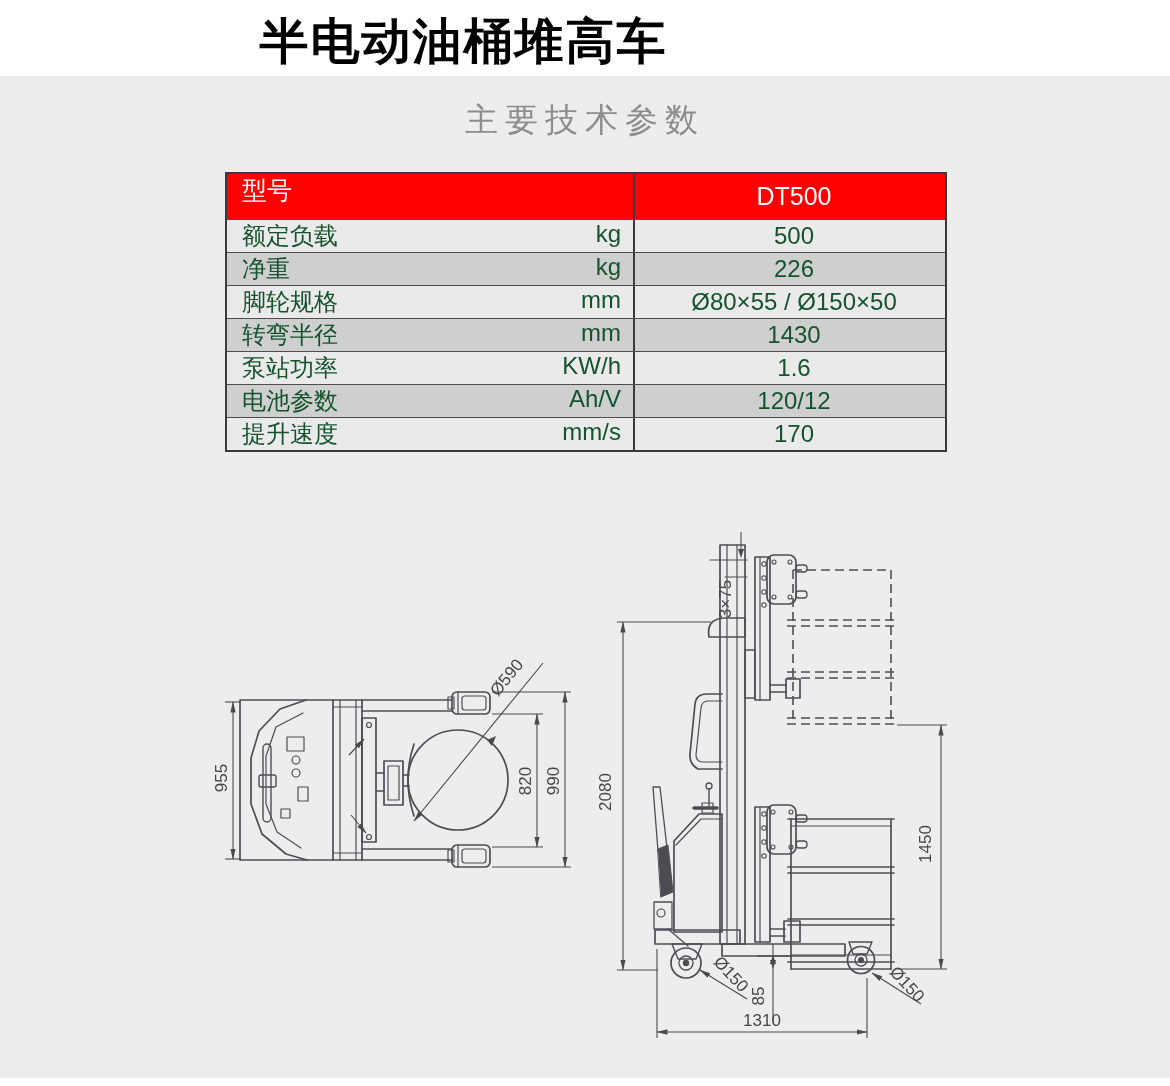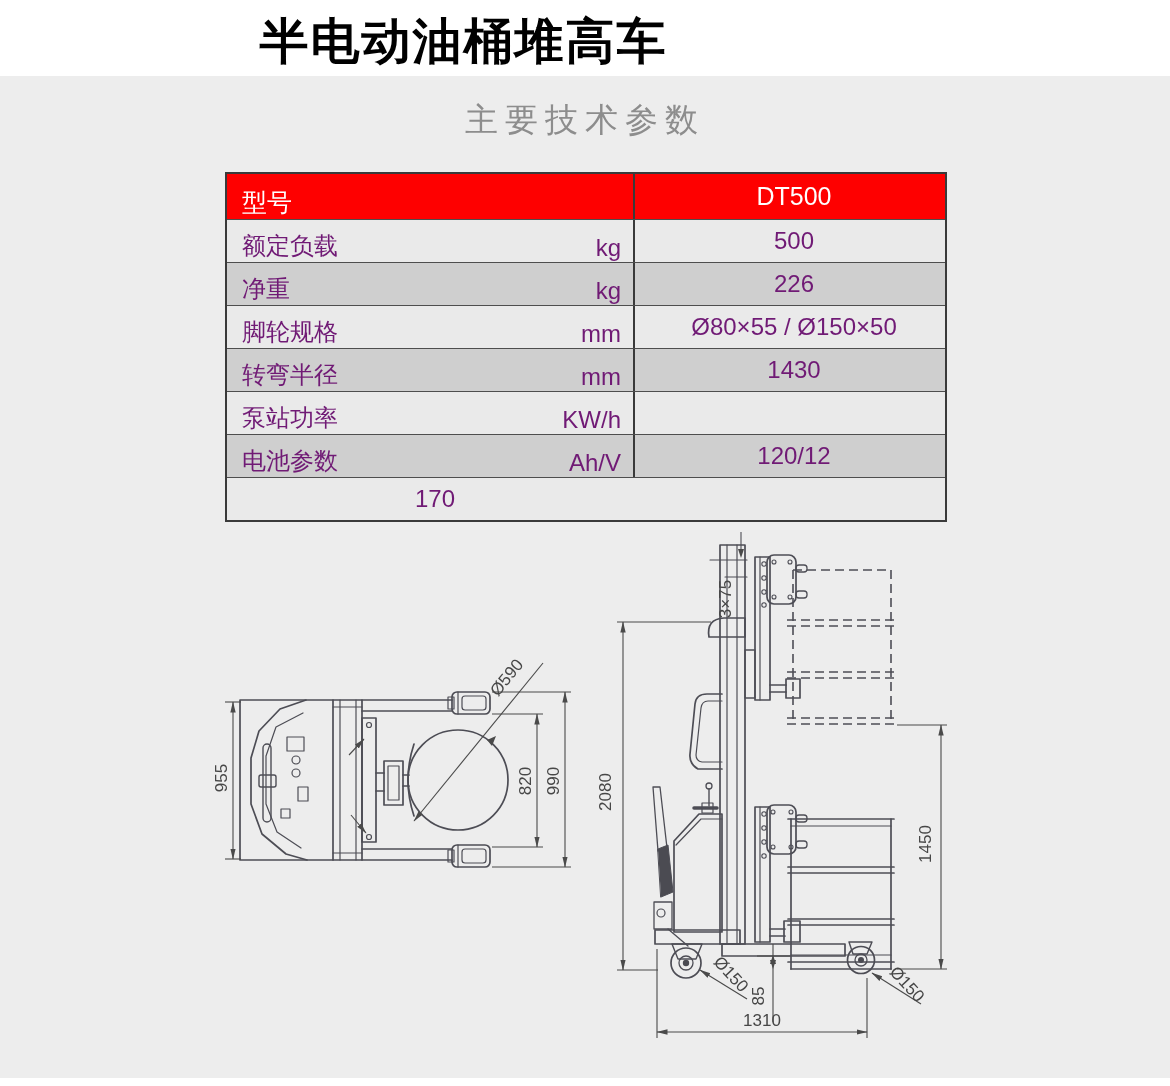--- a/index.html
+++ b/index.html
@@ -8,24 +8,24 @@
     font-family:"Liberation Sans","DejaVu Sans",sans-serif;overflow:hidden;
   }
   .title-band{position:absolute;left:0;top:0;width:927px;height:84px;background:#ffffff;
     display:flex;align-items:center;justify-content:center;}
   .page-title{margin:0;font-size:49px;font-weight:700;color:#000;letter-spacing:2px;}
   .content{position:absolute;left:0;top:76px;width:1170px;height:1002px;background:#ededed;}
   .subtitle{position:absolute;top:22px;left:0;width:100%;text-align:center;margin:0;
     font-size:33px;font-weight:400;color:#8d8d8d;letter-spacing:7px;}
   .spec-table{position:absolute;left:225px;top:96px;width:722px;box-sizing:border-box;
     border:2px solid #3a3a3a;background:#eaeaea;}
-  .t-row{display:grid;grid-template-columns:408px 1fr;height:43px;box-sizing:border-box;
-    border-top:1px solid #4e4e4e;font-size:24px;color:#701a75;}
+  .t-row{display:grid;grid-template-columns:408px 1fr;height:33px;box-sizing:border-box;
+    border-top:1px solid #4e4e4e;font-size:24px;color:#14532d;}
   .t-row.head{height:45px;border-top:none;background:#fe0000;color:#ffffff;font-size:25px;}
-  .c-label{display:flex;justify-content:space-between;align-items:flex-end;
+  .c-label{display:flex;justify-content:space-between;align-items:flex-start;
     padding:0 12px 0 15px;border-right:2px solid #3a3a3a;box-sizing:border-box;}
   .c-value{display:flex;align-items:center;justify-content:center;text-align:center;padding-left:8px;}
   .t-row.light{background:#eaeaea;}
   .t-row.dark{background:#cfcfcf;}
   .drawing{position:absolute;left:150px;top:456px;width:880px;height:546px;}
   .dimtxt{fill:#474747;font-size:17px;}
 </style>
 </head>
 <body>
 
@@ -75,31 +75,36 @@
         <span>mm</span>
       </div>
       <div class="c-value">1430</div>
     </div>
 
     <div class="t-row light">
       <div class="c-label">
         <span>泵站功率</span>
         <span>KW/h</span>
       </div>
+      <div class="c-value">1.6</div>
     </div>
 
     <div class="t-row dark">
       <div class="c-label">
         <span>电池参数</span>
         <span>Ah/V</span>
       </div>
       <div class="c-value">120/12</div>
     </div>
 
     <div class="t-row light">
+      <div class="c-label">
+        <span>提升速度</span>
+        <span>mm/s</span>
+      </div>
       <div class="c-value">170</div>
     </div>
   </div>
 
   <svg class="drawing" viewBox="150 540 880 546" xmlns="http://www.w3.org/2000/svg">
     <defs>
       <marker id="arr" markerWidth="12" markerHeight="9" refX="10.5" refY="4.5" orient="auto-start-reverse" markerUnits="userSpaceOnUse">
         <path d="M11,4.5 L0,1.8 L0,7.2 Z" fill="#4a4a4a"></path>
       </marker>
     </defs>

